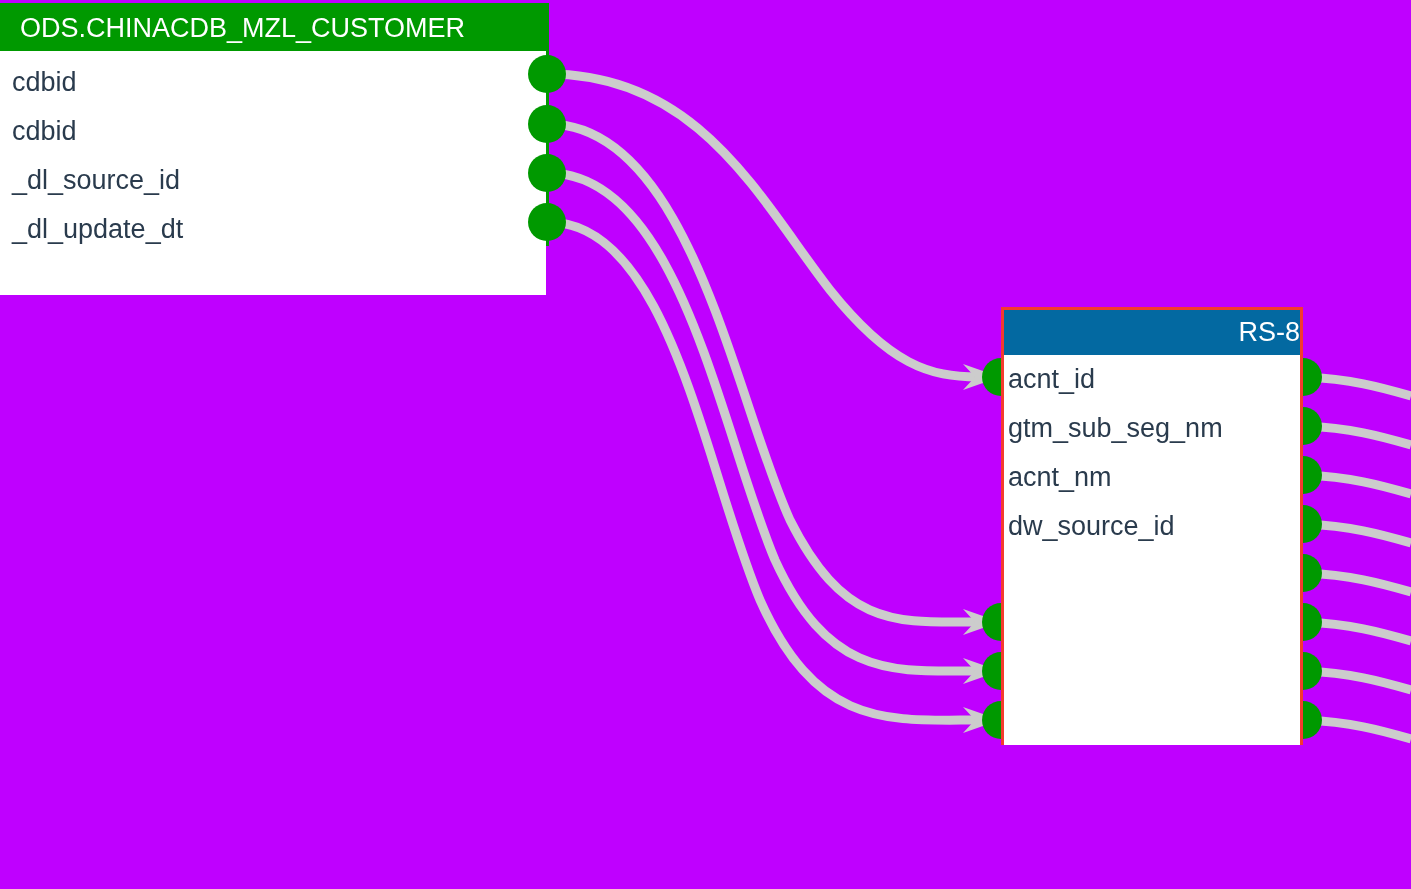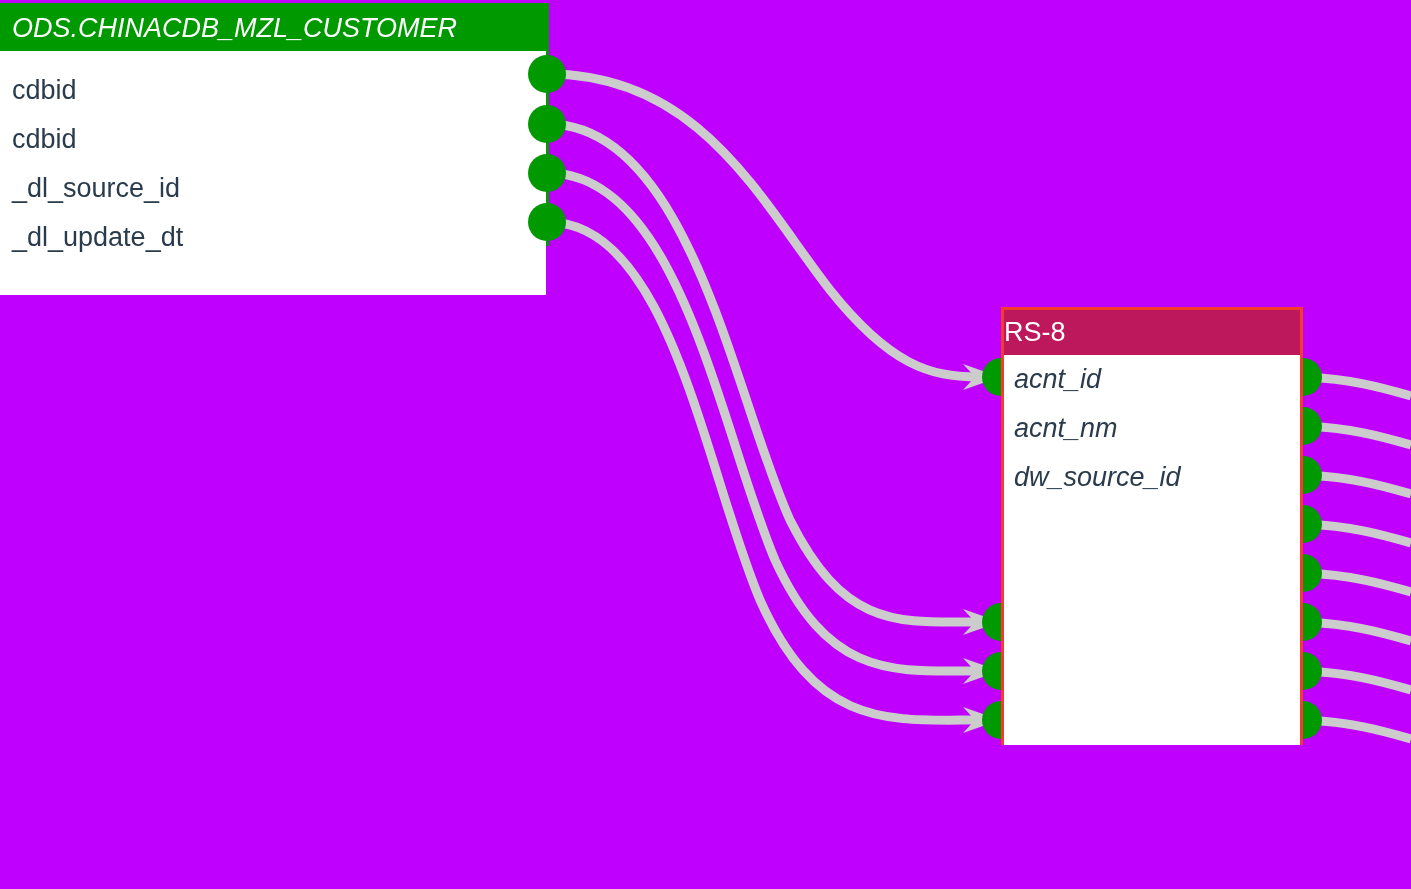--- a/index.html
+++ b/index.html
@@ -69,49 +69,47 @@
   #node-source {
     left: 0px;
     top: 3px;
     width: 549px;
     height: 243px;
     border: 3px solid #009900;
     border-left: 0;
   }
   #node-source .node-header {
     background: #009900;
-    padding-left: 12px;
-    font-style: italic;
+    padding-left: 20px;
   }
   #node-source .node-body {
     height: 244px;
-    padding-top: 15px;
+    padding-top: 7px;
   }
   #node-source .field-row {
     padding-left: 12px;
   }
 
   
   #node-target {
     left: 1001px;
     top: 307px;
     width: 302px;
     height: 438px;
     border: 3px solid #F43B2E;
   }
   #node-target .node-header {
-    background: #be185d;
-    text-align: left;
+    background: #0369a1;
+    text-align: right;
   }
   #node-target .node-body {
     height: 390px;
   }
   #node-target .field-row {
-    padding-left: 10px;
-    font-style: italic;
+    padding-left: 4px;
   }
 
   
   .port {
     position: absolute;
     background: #009900;
     pointer-events: auto;
   }
   .port-round {
     width: 38px;
@@ -172,20 +170,21 @@
 
   <div class="port port-round" style="left:528px; top:55px;"></div>
   <div class="port port-round" style="left:528px; top:105px;"></div>
   <div class="port port-round" style="left:528px; top:154px;"></div>
   <div class="port port-round" style="left:528px; top:203px;"></div>
 
   <div class="node" id="node-target">
     <div class="node-header">RS-8</div>
     <div class="node-body">
       <div class="field-row">acnt_id</div>
+      <div class="field-row">gtm_sub_seg_nm</div>
       <div class="field-row">acnt_nm</div>
       <div class="field-row">dw_source_id</div>
     </div>
   </div>
 
   <div class="port port-half-left" style="left:982px; top:358px;"></div>
   <div class="port port-half-left" style="left:982px; top:603px;"></div>
   <div class="port port-half-left" style="left:982px; top:652px;"></div>
   <div class="port port-half-left" style="left:982px; top:701px;"></div>
 

